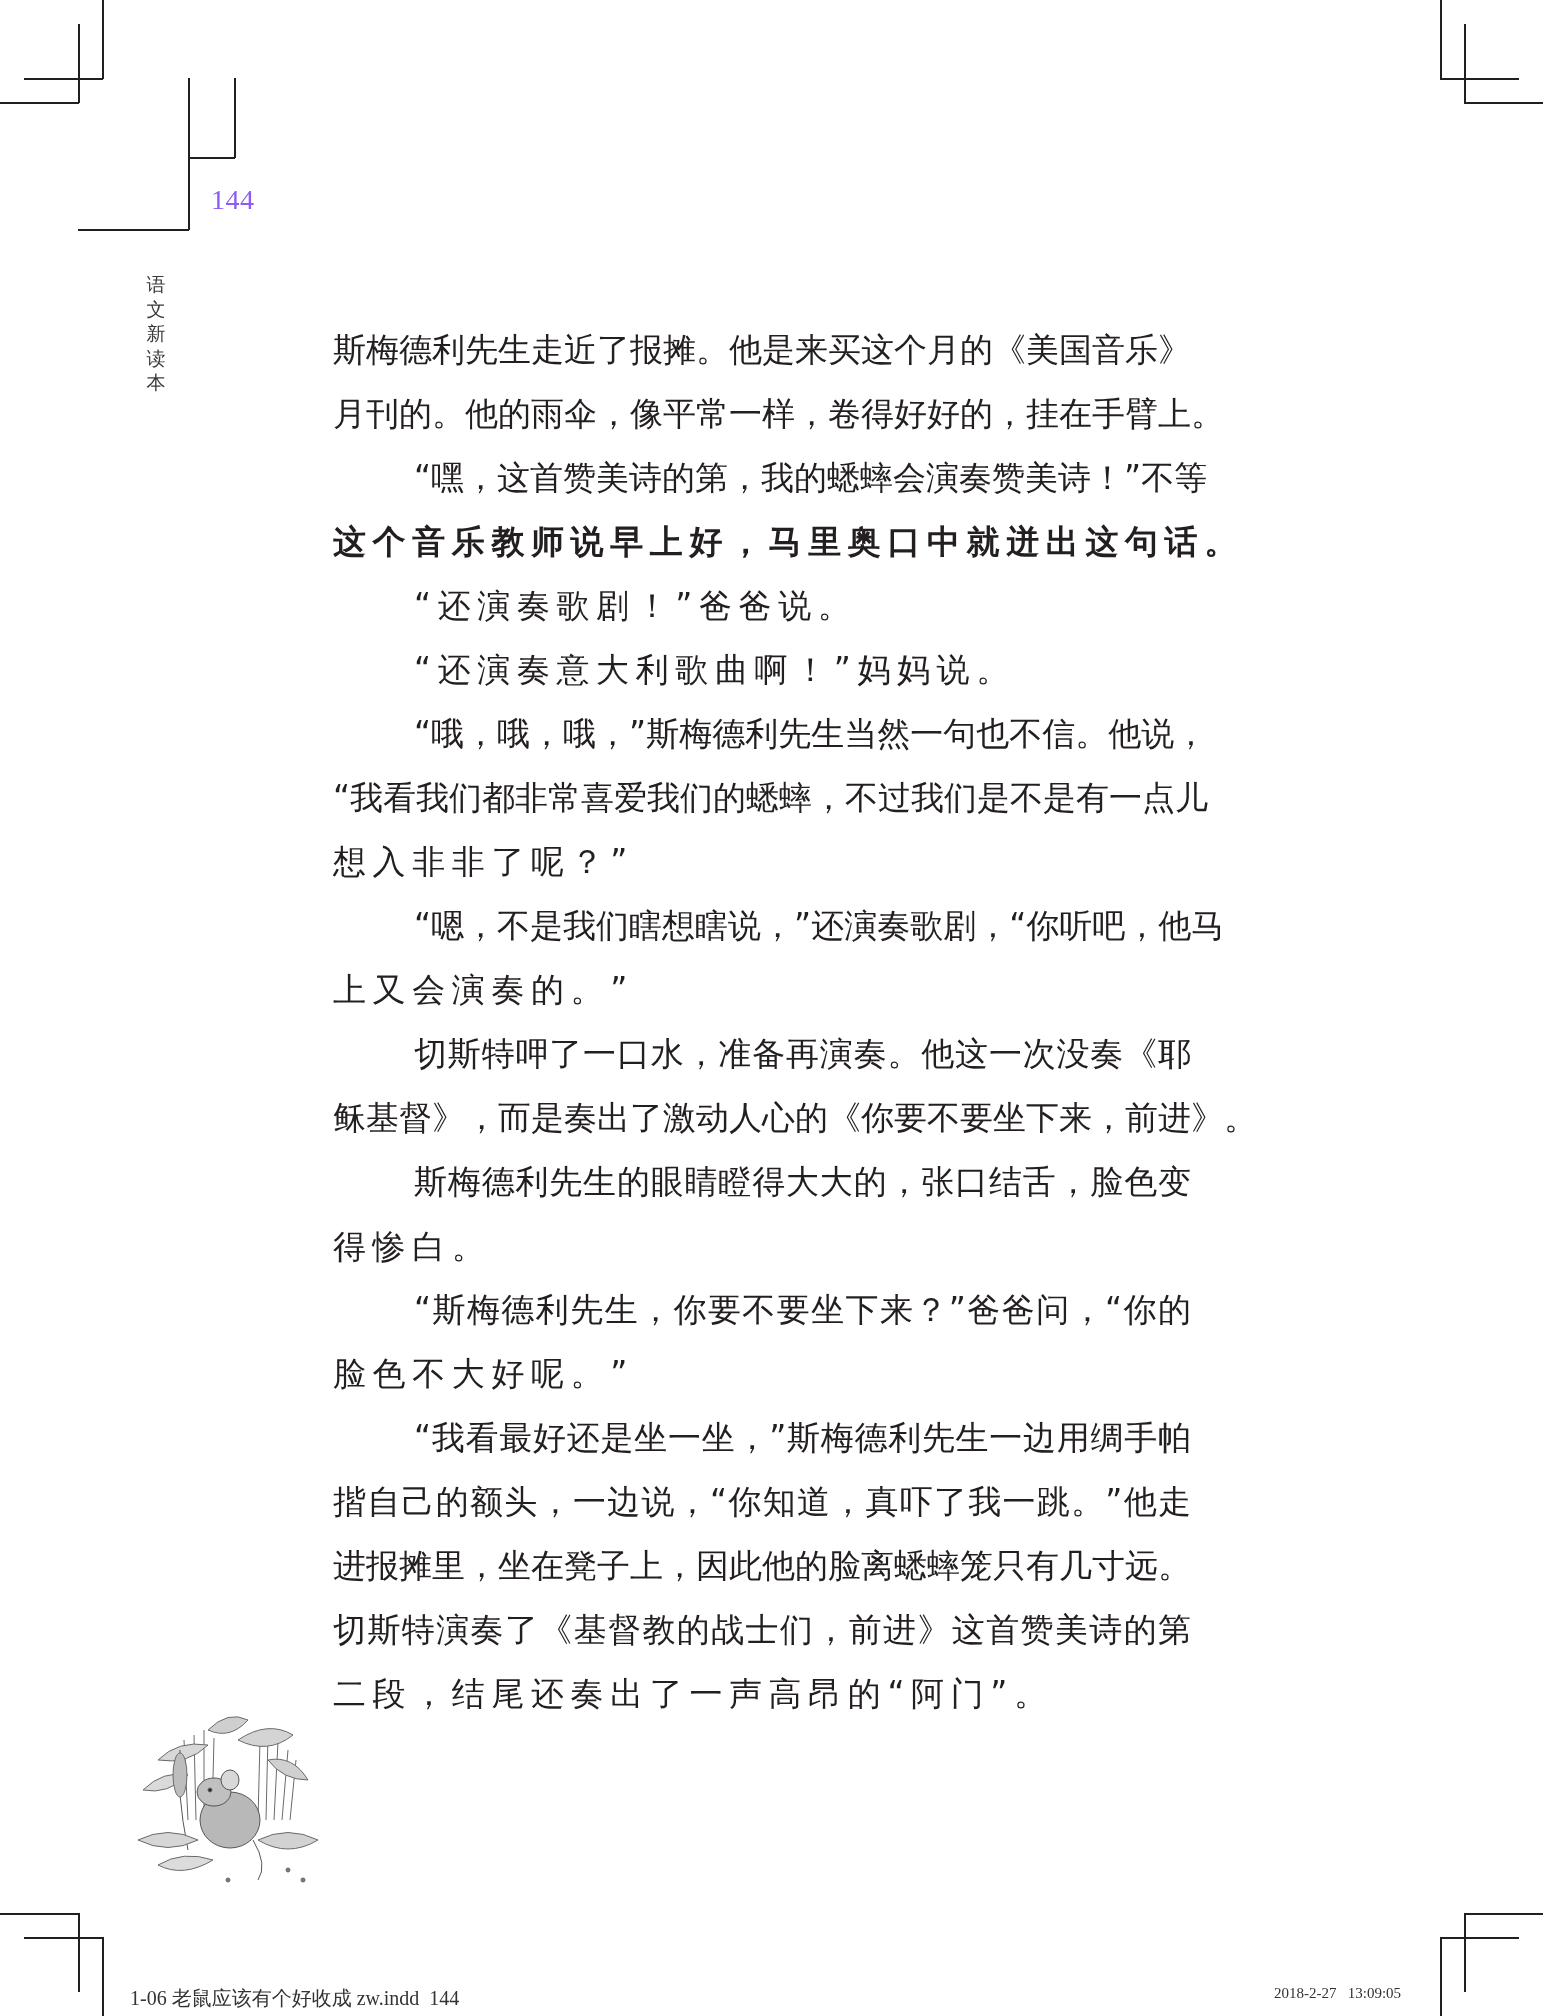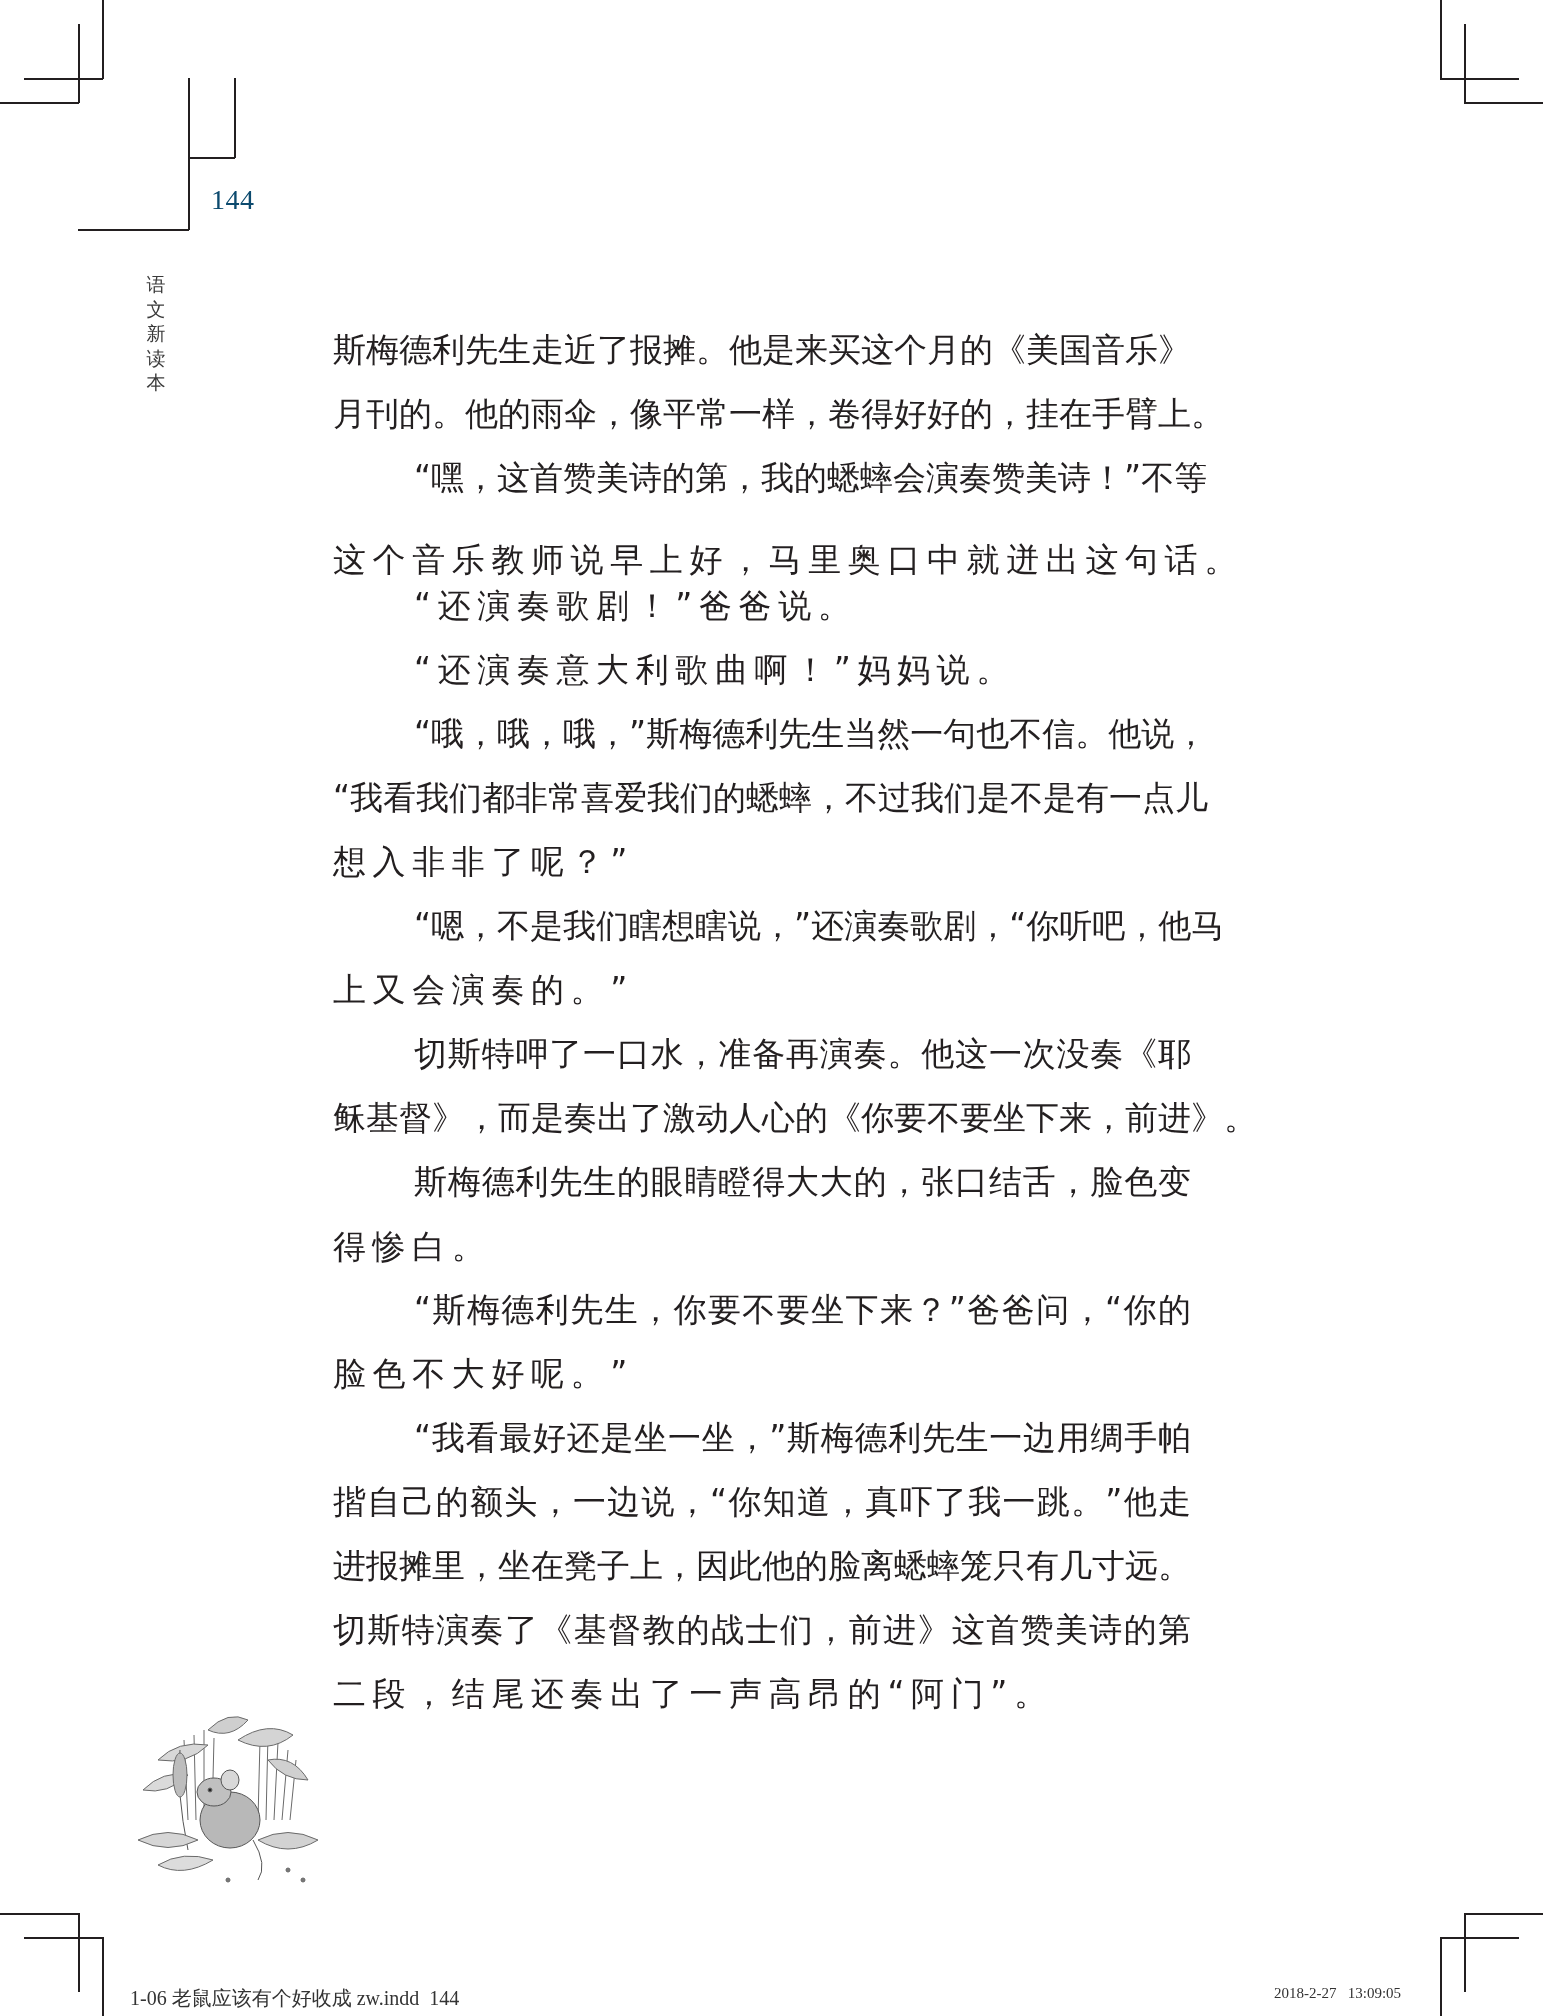--- a/index.html
+++ b/index.html
@@ -2,21 +2,21 @@
 <html><head>
 <meta charset="utf-8">
 <style>
   html, body { margin:0; padding:0; background:#ffffff; }
   body { width:1543px; height:2016px; position:relative; overflow:hidden;
          font-family:"DejaVu Sans", "Liberation Sans", sans-serif; color:#231f20; }
   .ln { position:absolute; background:#231f20; }
   .h { height:1.5px; }
   .v { width:1.5px; }
   .page-num { position:absolute; left:211px; top:184px; font-family:"Liberation Serif","DejaVu Serif",serif;
-              font-size:28px; color:#0c4a6e; letter-spacing:0.5px; }
+              font-size:28px; color:#8b5cf6; letter-spacing:0.5px; }
   .side-title { position:absolute; left:145px; top:272px; width:22px; font-size:19px; line-height:24.5px;
                 color:#3a3a3a; text-align:center; word-break:break-all; }
   .body-text { position:absolute; left:333px; top:0; width:858px; }
   .line { position:absolute; left:0; width:858px; height:40px; font-size:33px; line-height:40px;
           color:#231f20; white-space:nowrap; text-align:justify; text-align-last:justify; }
   .line.end { text-align:left; text-align-last:left; letter-spacing:6.6px; }
   .line.indent { padding-left:81px; width:777px; }
   .footer-left { position:absolute; left:130px; top:1985px; font-family:"Liberation Serif","DejaVu Serif",serif;
                  font-size:20px; color:#333; white-space:pre; }
   .footer-right { position:absolute; left:1274px; top:1985px; font-family:"Liberation Serif","DejaVu Serif",serif;
@@ -51,21 +51,21 @@
 <div class="ln v" style="left:234px;top:78px;height:80px;"></div>
 <div class="ln h" style="left:188px;top:157px;width:47px;"></div>
 
 <div class="page-num">144</div>
 <div class="side-title">语文新读本</div>
 
 <div class="body-text">
   <div class="line" style="top:330px;">斯梅德利先生走近了报摊。他是来买这个月的《美国音乐》</div>
   <div class="line" style="top:394px;">月刊的。他的雨伞，像平常一样，卷得好好的，挂在手臂上。</div>
   <div class="line indent" style="top:458px;">“嘿，这首赞美诗的第，我的蟋蟀会演奏赞美诗！”不等</div>
-  <div class="line end" style="top:540px;">这个音乐教师说早上好，马里奥口中就迸出这句话。</div>
+  <div class="line end" style="top:522px;font-weight:bold;">这个音乐教师说早上好，马里奥口中就迸出这句话。</div>
   <div class="line indent end" style="top:586px;">“还演奏歌剧！”爸爸说。</div>
   <div class="line indent end" style="top:650px;">“还演奏意大利歌曲啊！”妈妈说。</div>
   <div class="line indent" style="top:714px;">“哦，哦，哦，”斯梅德利先生当然一句也不信。他说，</div>
   <div class="line" style="top:778px;">“我看我们都非常喜爱我们的蟋蟀，不过我们是不是有一点儿</div>
   <div class="line end" style="top:842px;">想入非非了呢？”</div>
   <div class="line indent" style="top:906px;">“嗯，不是我们瞎想瞎说，”还演奏歌剧，“你听吧，他马</div>
   <div class="line end" style="top:970px;">上又会演奏的。”</div>
   <div class="line indent" style="top:1034px;">切斯特呷了一口水，准备再演奏。他这一次没奏《耶</div>
   <div class="line" style="top:1098px;">稣基督》，而是奏出了激动人心的《你要不要坐下来，前进》。</div>
   <div class="line indent" style="top:1162px;">斯梅德利先生的眼睛瞪得大大的，张口结舌，脸色变</div>

